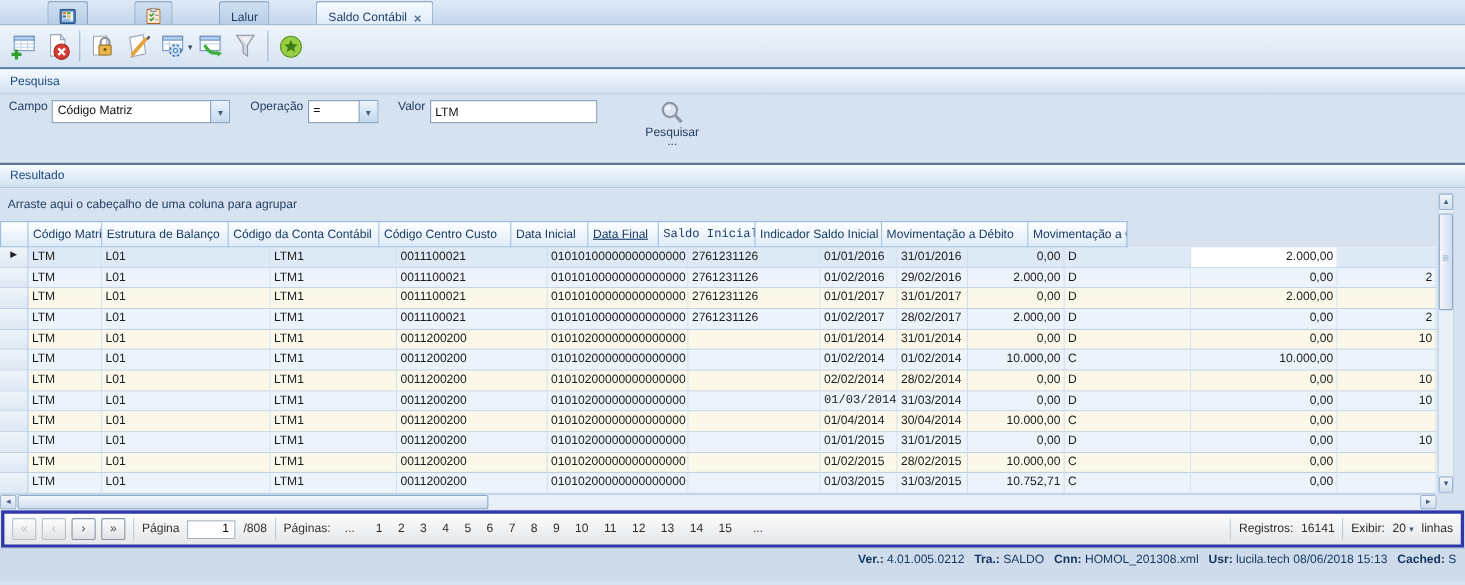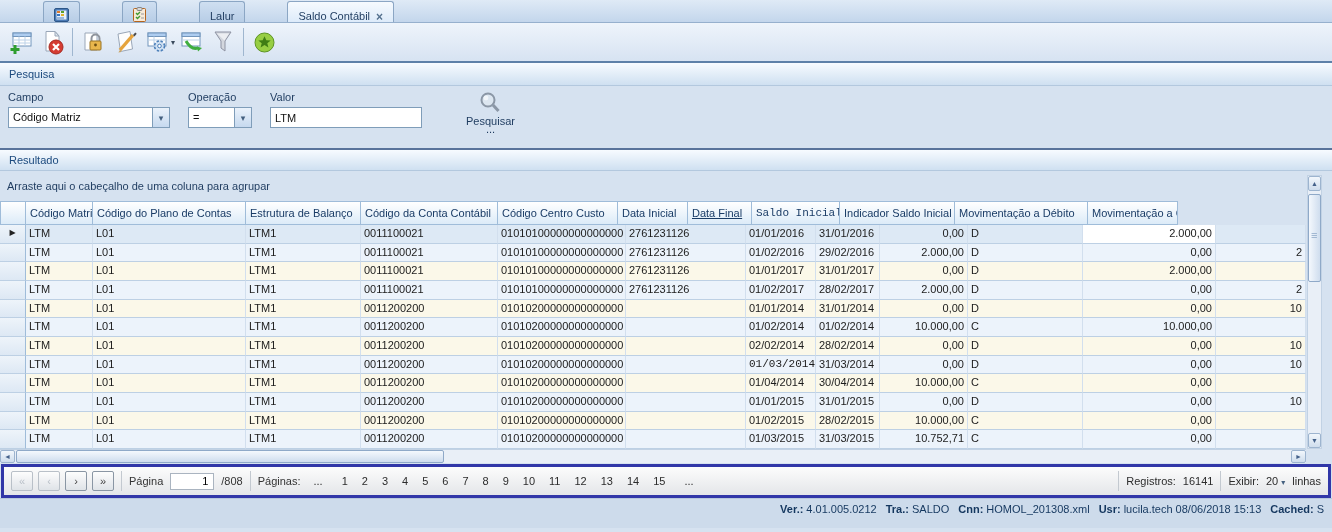--- a/index.html
+++ b/index.html
@@ -24,21 +24,21 @@
   .tbtn svg { display:block; }
   .tsep { width:1px; height:28px; background:#9fb6cf; margin:0 4px; }
   .caret { font-size:8px; color:#3a4a5c; margin-left:-2px; }
   
   .panel-header { height:23px; background:linear-gradient(#f7fbff,#cfe0f1);
     border-bottom:1px solid #b3c8de; display:flex; align-items:center;
     padding-left:9px; color:#1c4a7e; }
   .panel-header.dark-top { border-top:2px solid #59739b; }
   
   .search-body { height:62px; background:#d6e2f0; display:flex; padding:5px 0 0 8px; }
-  .fgroup { display:flex; flex-direction:column; gap:4px; margin-right:18px; }
+  .fgroup { display:flex; flex-direction:row; gap:4px; margin-right:18px;justify-content:center; }
   .flabel { color:#1e3b5f; }
   .combo { height:21px; background:#fff; border:1px solid #7f9db9; display:flex; }
   .combo .val { flex:1; padding:3px 4px; white-space:nowrap; overflow:hidden; color:#111; }
   .combo .drop { width:17px; background:linear-gradient(#eaf2fb,#c6d9ef);
     border-left:1px solid #7f9db9; display:flex; align-items:center; justify-content:center; }
   .combo .drop::after { content:"▾"; font-size:9px; color:#44607f; }
   .tbox { height:21px; background:#fff; border:1px solid #7f9db9; padding:2px 4px;
     font-family:inherit; font-size:11px; color:#111; width:152px; }
   .w-campo { width:162px; } .w-oper { width:64px; }
   .bigbtn { display:flex; flex-direction:column; align-items:center; justify-content:flex-start;
@@ -243,21 +243,20 @@
 <div class="panel-header dark-top">
   <span>Resultado</span>
 </div>
 <div class="grid-area">
   <div class="groupbar">
     <span>Arraste aqui o cabeçalho de uma coluna para agrupar</span>
   </div>
   <div class="grid-header">
       <div class="gh" style="width: 26px;"></div>
       <div class="gh" style="width: 67px;">Código Matriz</div>
-      <div class="gh" style="width: 153px;">Código do Plano de Contas</div>
       <div class="gh" style="width: 115px;">Estrutura de Balanço</div>
       <div class="gh" style="width: 137px;">Código da Conta Contábil</div>
       <div class="gh" style="width: 120px;">Código Centro Custo</div>
       <div class="gh" style="width: 70px;">Data Inicial</div>
       <div class="gh" style="width: 64px; text-decoration: underline;">Data Final</div>
       <div class="gh" style="width: 88px; font-family: Liberation Mono, monospace;">Saldo Inicial</div>
       <div class="gh" style="width: 115px;">Indicador Saldo Inicial</div>
       <div class="gh" style="width: 133px;">Movimentação a Débito</div>
       <div class="gh" style="width: 90px;">Movimentação a Crédito</div>
     </div>

